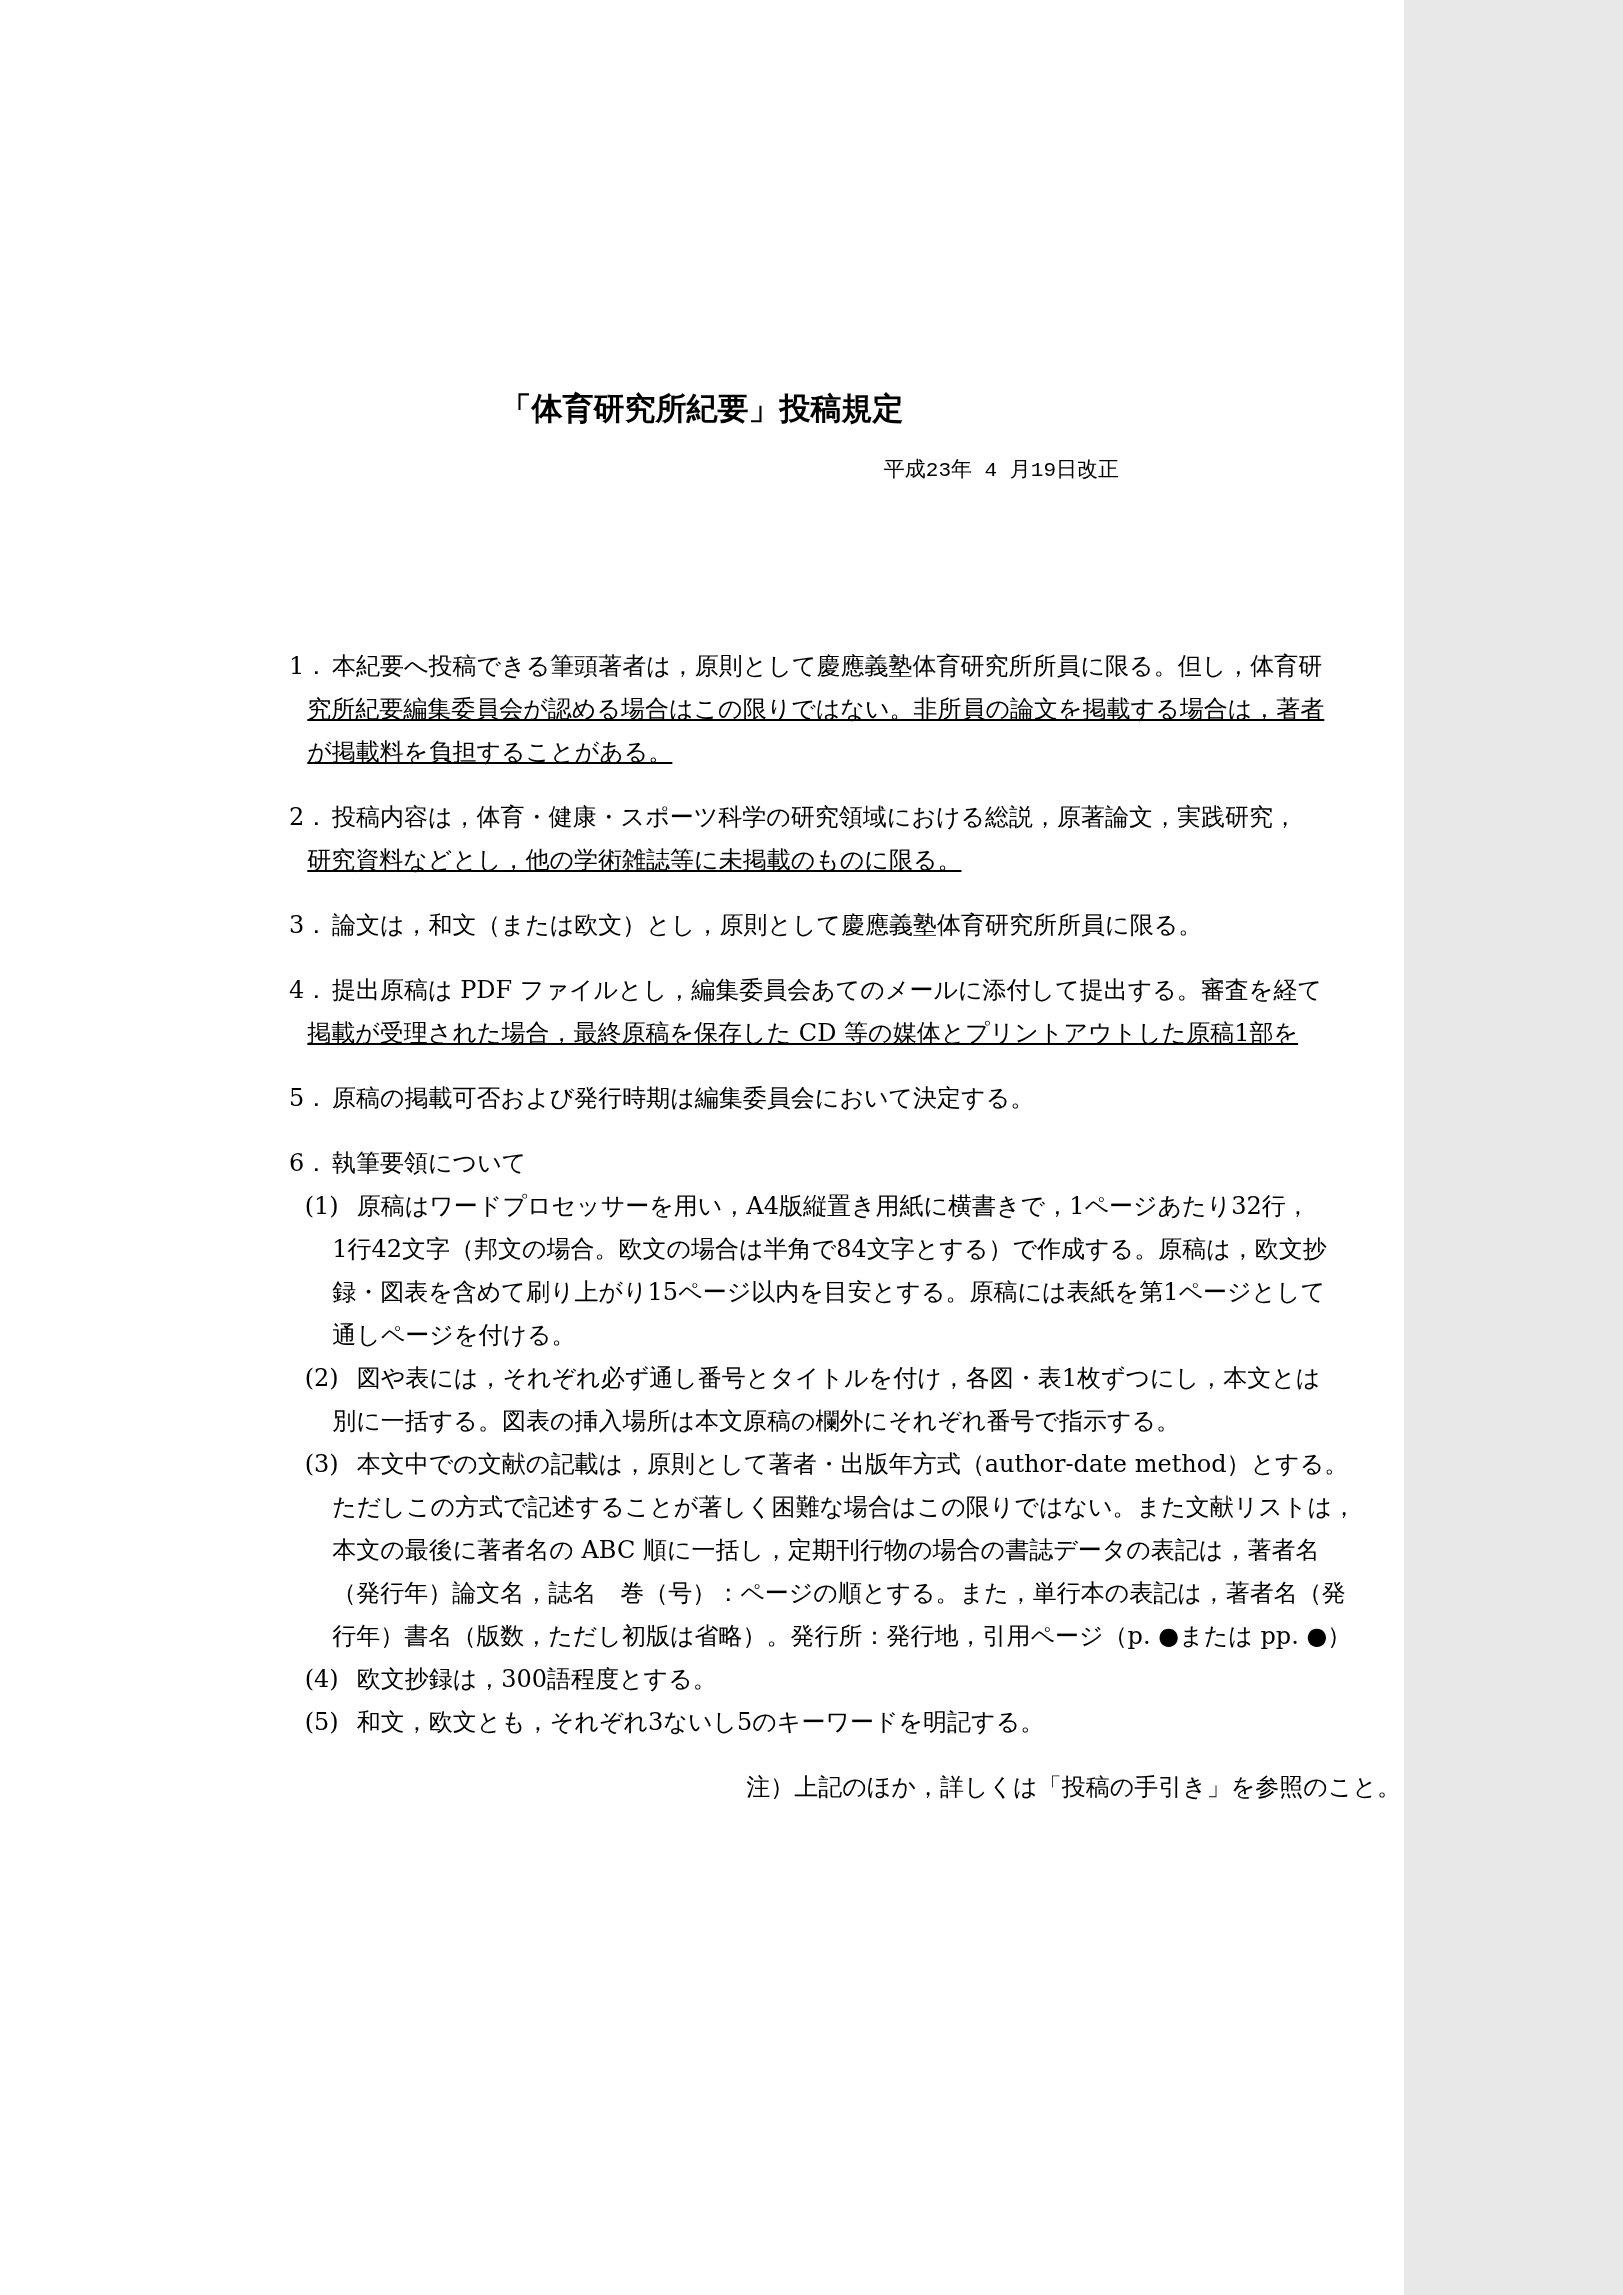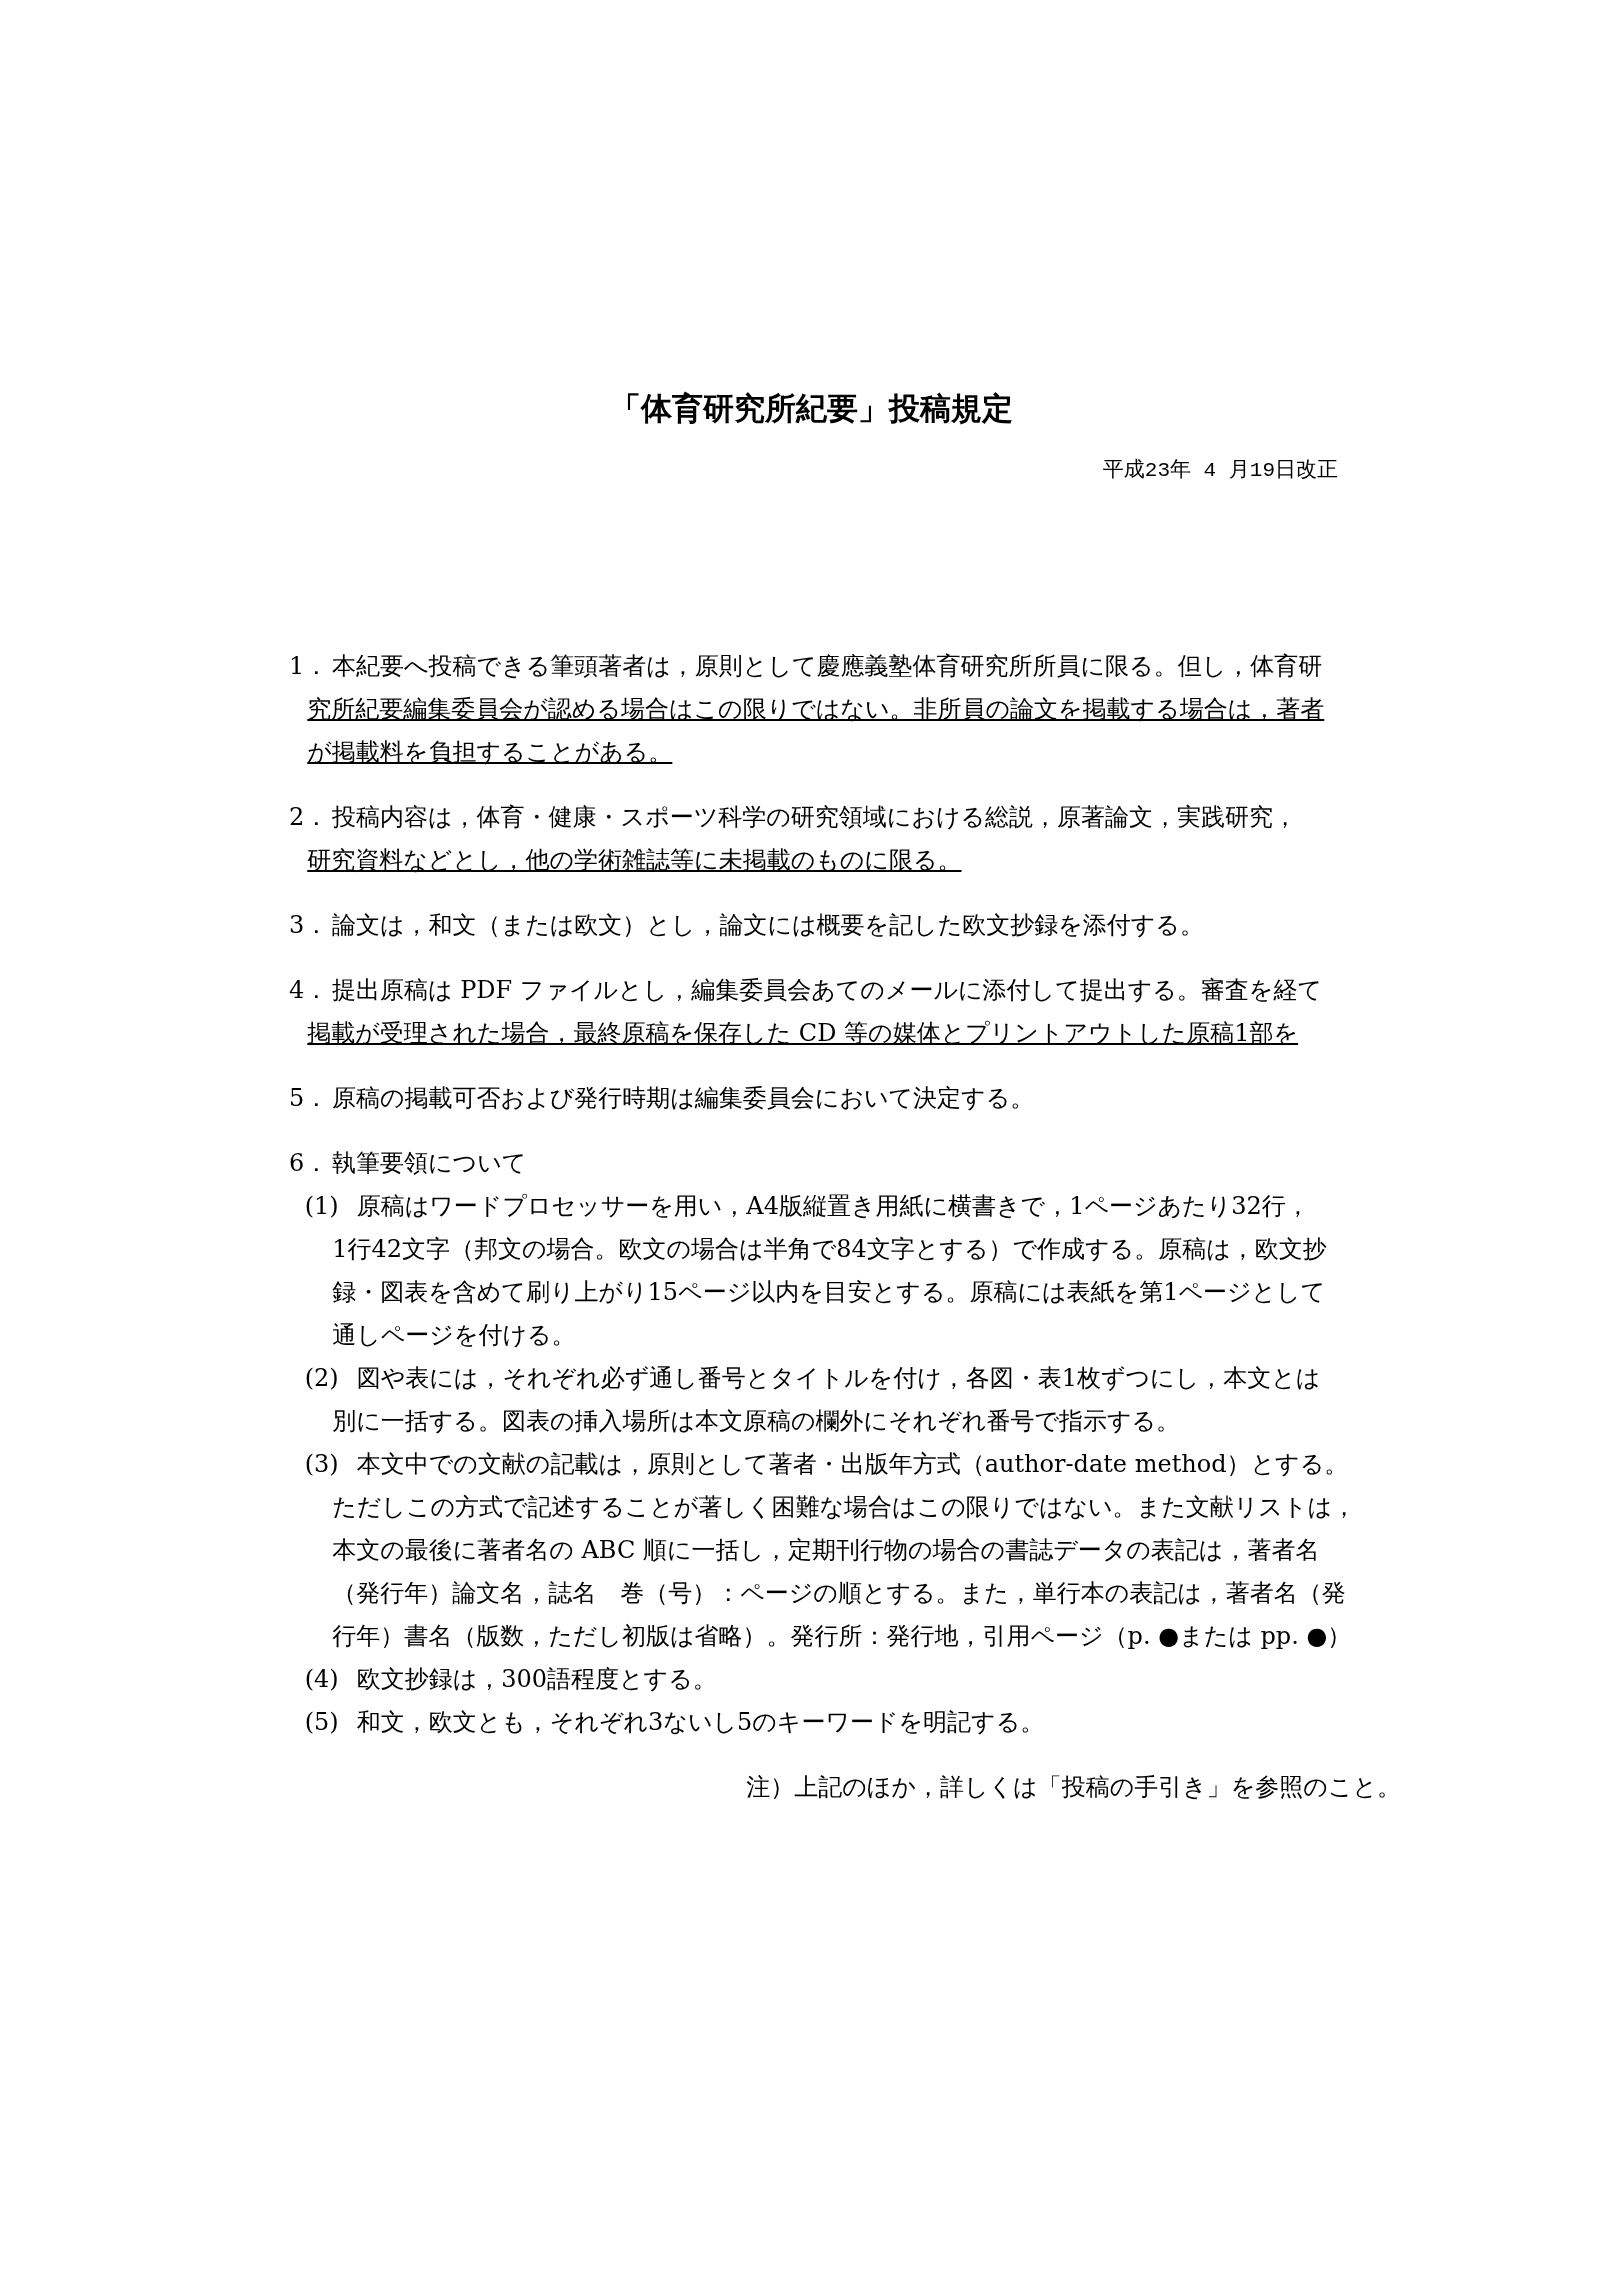--- a/index.html
+++ b/index.html
@@ -2,21 +2,21 @@
 <html style="font-size:10.5px"><head>
 <meta charset="utf-8">
 <style>
   html, body {
     margin: 0;
     padding: 0;
     background: #e8e8e8;
   }
   .page {
     position: relative;
-    width: 1623px;
+    width: 1404px;
     height: 2295px;
     background: #ffffff;
     color: #000000;
     font-family: "DejaVu Serif", "Liberation Serif", serif;
     overflow: hidden;
   }
   .doc-title {
     position: absolute;
     top: 385px;
     left: 0;
@@ -73,21 +73,21 @@
       <div class="line cont">究所紀要編集委員会が認める場合はこの限りではない。非所員の論文を掲載する場合は，著者</div>
       <div class="line cont">が掲載料を負担することがある。</div>
     </div>
 
     <div class="block item gap">
       <div class="line first"><span class="label">2．</span><span>投稿内容は，体育・健康・スポーツ科学の研究領域における総説，原著論文，実践研究，</span></div>
       <div class="line cont">研究資料などとし，他の学術雑誌等に未掲載のものに限る。</div>
     </div>
 
     <div class="block item gap">
-      <div class="line first"><span class="label">3．</span><span>論文は，和文（または欧文）とし，論文には概要を記した欧文抄録を添付する。</span></div>
+      <div class="line first"><span class="label">3．</span><span>論文は，和文（または欧文）とし，原則として慶應義塾体育研究所所員に限る。</span></div>
     </div>
 
     <div class="block item gap">
       <div class="line first"><span class="label">4．</span><span>提出原稿は PDF ファイルとし，編集委員会あてのメールに添付して提出する。審査を経て</span></div>
       <div class="line cont">掲載が受理された場合，最終原稿を保存した CD 等の媒体とプリントアウトした原稿1部を</div>
     </div>
 
     <div class="block item gap">
       <div class="line first"><span class="label">5．</span><span>原稿の掲載可否および発行時期は編集委員会において決定する。</span></div>
     </div>

